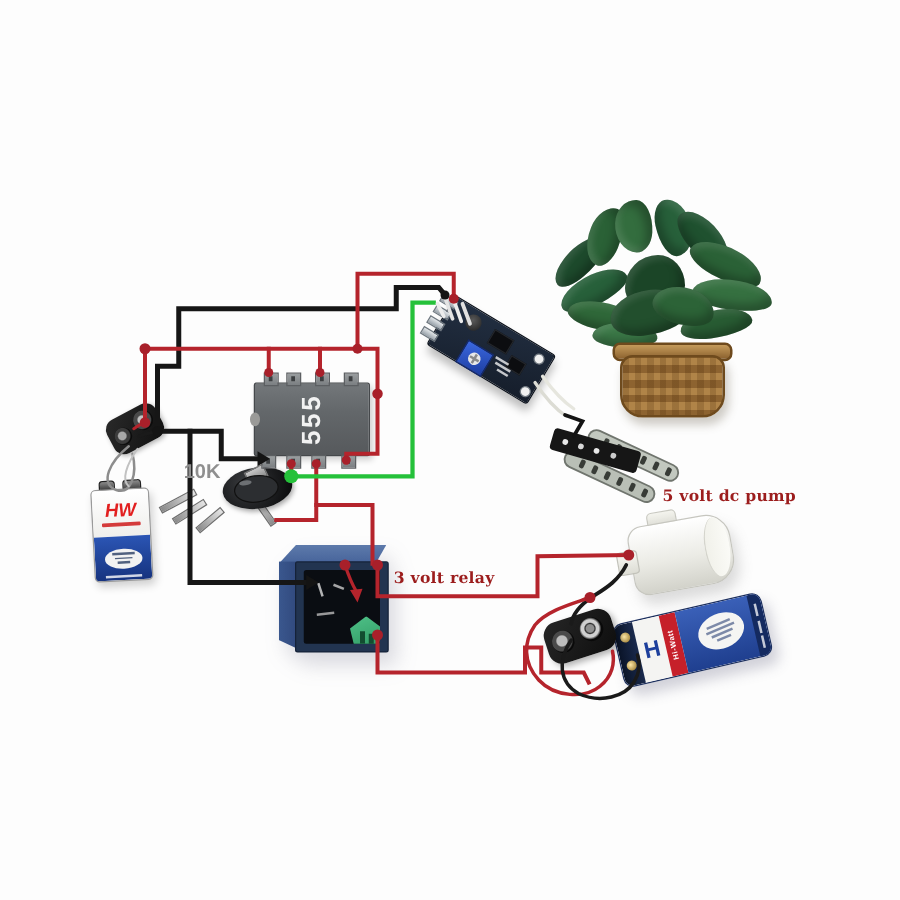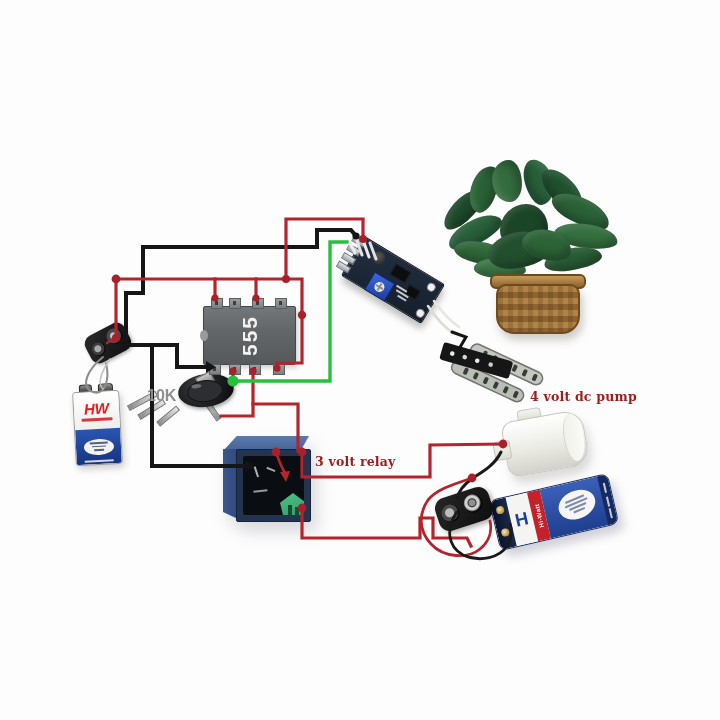--- a/index.html
+++ b/index.html
@@ -2,21 +2,21 @@
 <html><head>
 <meta charset="utf-8">
 <style>
   html,body{margin:0;padding:0;background:#fff;}
   #canvas{position:relative;width:720px;height:720px;background:#fdfdfd;overflow:hidden;
           font-family:"Liberation Sans",sans-serif;}
   #wires{position:absolute;left:0;top:0;width:720px;height:720px;pointer-events:none;}
 
   
   .red-label{position:absolute;font:bold 12.5px "DejaVu Serif",serif;color:#9c1d1d;letter-spacing:.2px;white-space:nowrap;}
-  #pot-label{position:absolute;left:147px;top:369px;font:600 16px "Liberation Sans",sans-serif;color:#8f8f8f;margin-top:18px;}
+  #pot-label{position:absolute;left:147px;top:369px;font:600 16px "Liberation Sans",sans-serif;color:#8f8f8f;}
   #relay-label{left:315px;top:454px;}
   #pump-label{left:530px;top:389px;}
 
   
   #chip{position:absolute;left:203px;top:306px;width:91px;height:57px;background:linear-gradient(180deg,#73777a,#63676a 40%,#56595c);border:1px solid #45484b;border-radius:2px;box-shadow:2px 3px 5px rgba(0,0,0,.18);}
   #chip .txt{position:absolute;left:0;top:0;width:100%;height:100%;display:flex;align-items:center;justify-content:center;
      transform:rotate(-90deg);font:bold 21px "Liberation Sans",sans-serif;color:#f2f2f2;letter-spacing:2px;}
   .pin{position:absolute;width:10px;height:9px;background:linear-gradient(180deg,#9a9ea0,#7b7f82);border:1px solid #5c5f62;}
   .pin i{position:absolute;left:3px;top:2px;width:3px;height:4px;background:#3c3f41;}
   #chip-notch{position:absolute;left:-4px;top:23px;width:8px;height:11px;background:#9a9a98;border-radius:50%;}
@@ -346,15 +346,15 @@
       <circle cx="126" cy="345" r="4.2" fill="#141414"></circle>
       <circle cx="356" cy="236" r="3.6" fill="#141414"></circle>
       <circle cx="233" cy="381" r="5.6" fill="#25c13a"></circle>
       <polygon points="206,361 216,367 206,373" fill="#141414"></polygon>
       <polygon points="245,460 255,466 245,472" fill="#141414"></polygon>
       <polygon points="280,472 290,471 286,482" fill="#b5242c"></polygon>
     </svg>
 
   <div id="pot-label">10K</div>
   <div id="relay-label" class="red-label">3 volt relay</div>
-  <div id="pump-label" class="red-label">4 volt dc pump</div>
+  <div id="pump-label" class="red-label">5 volt dc pump</div>
 
 </div>
 
 </body></html>

